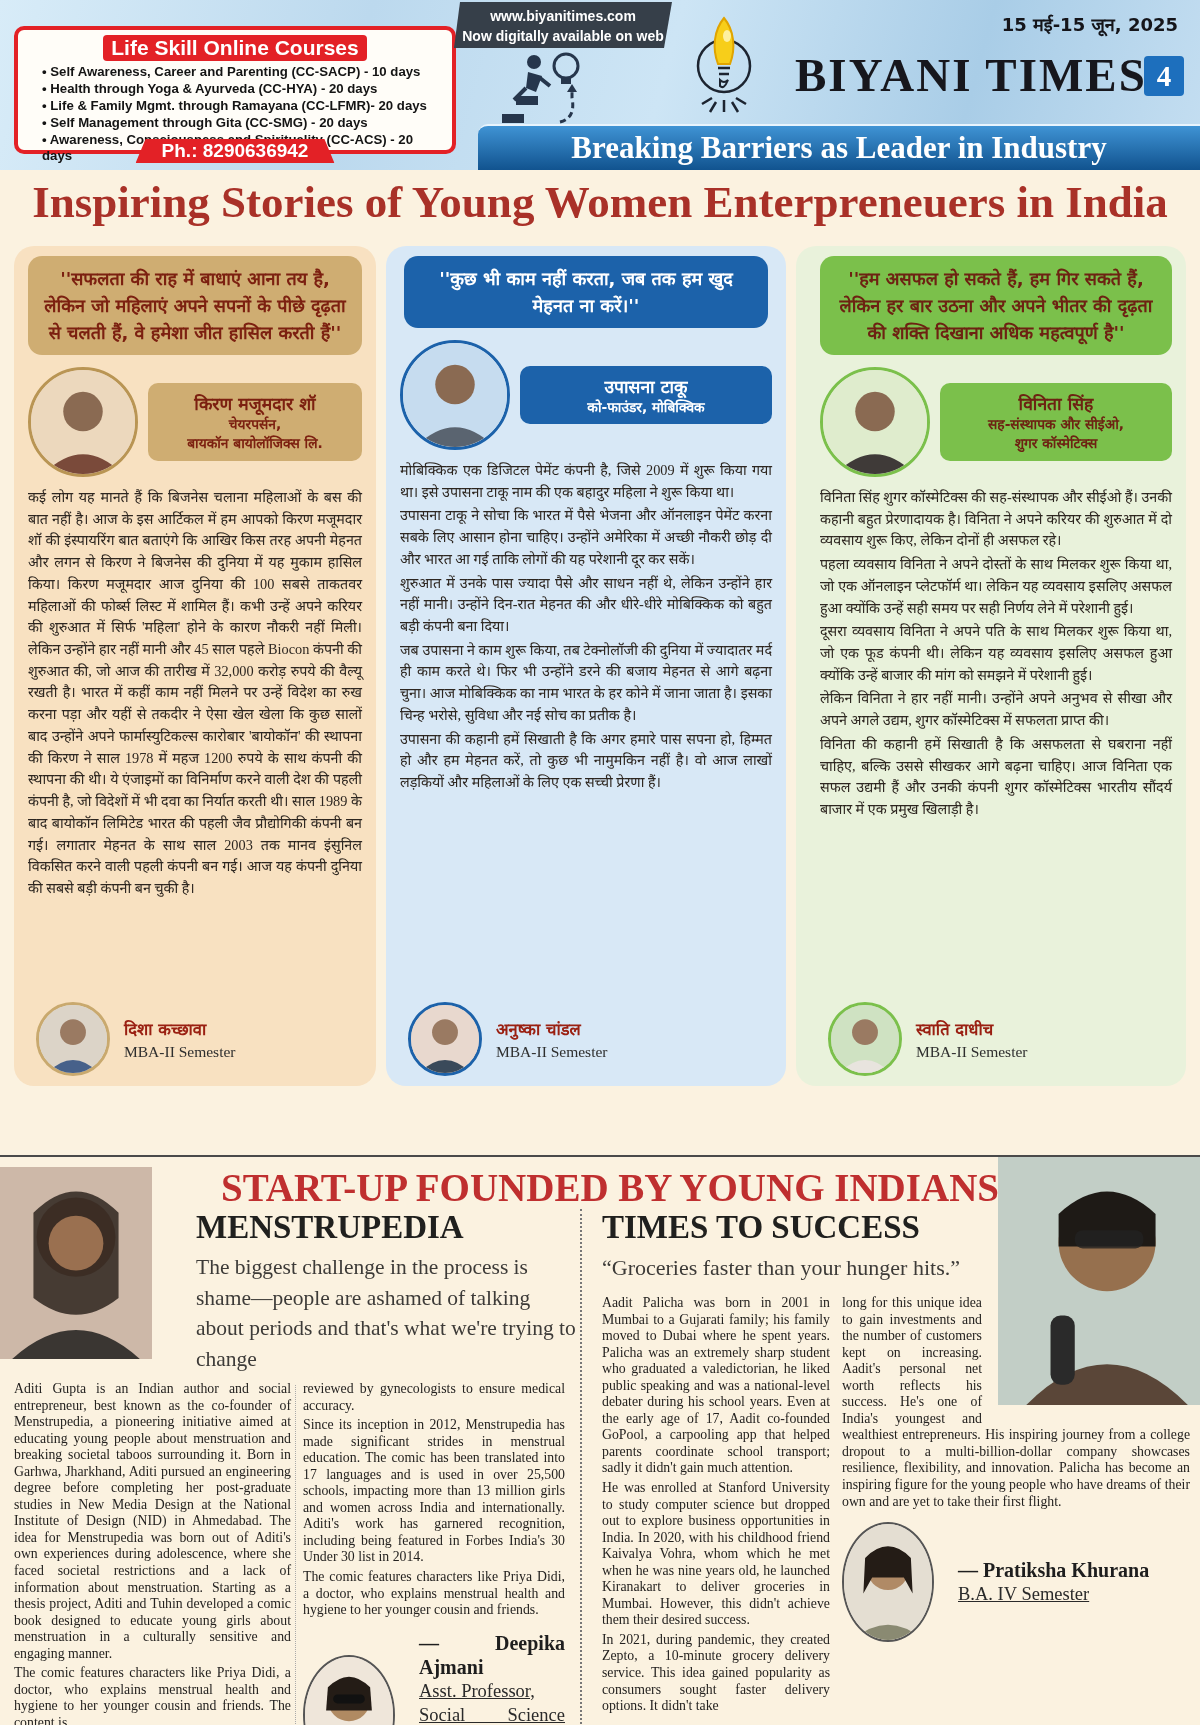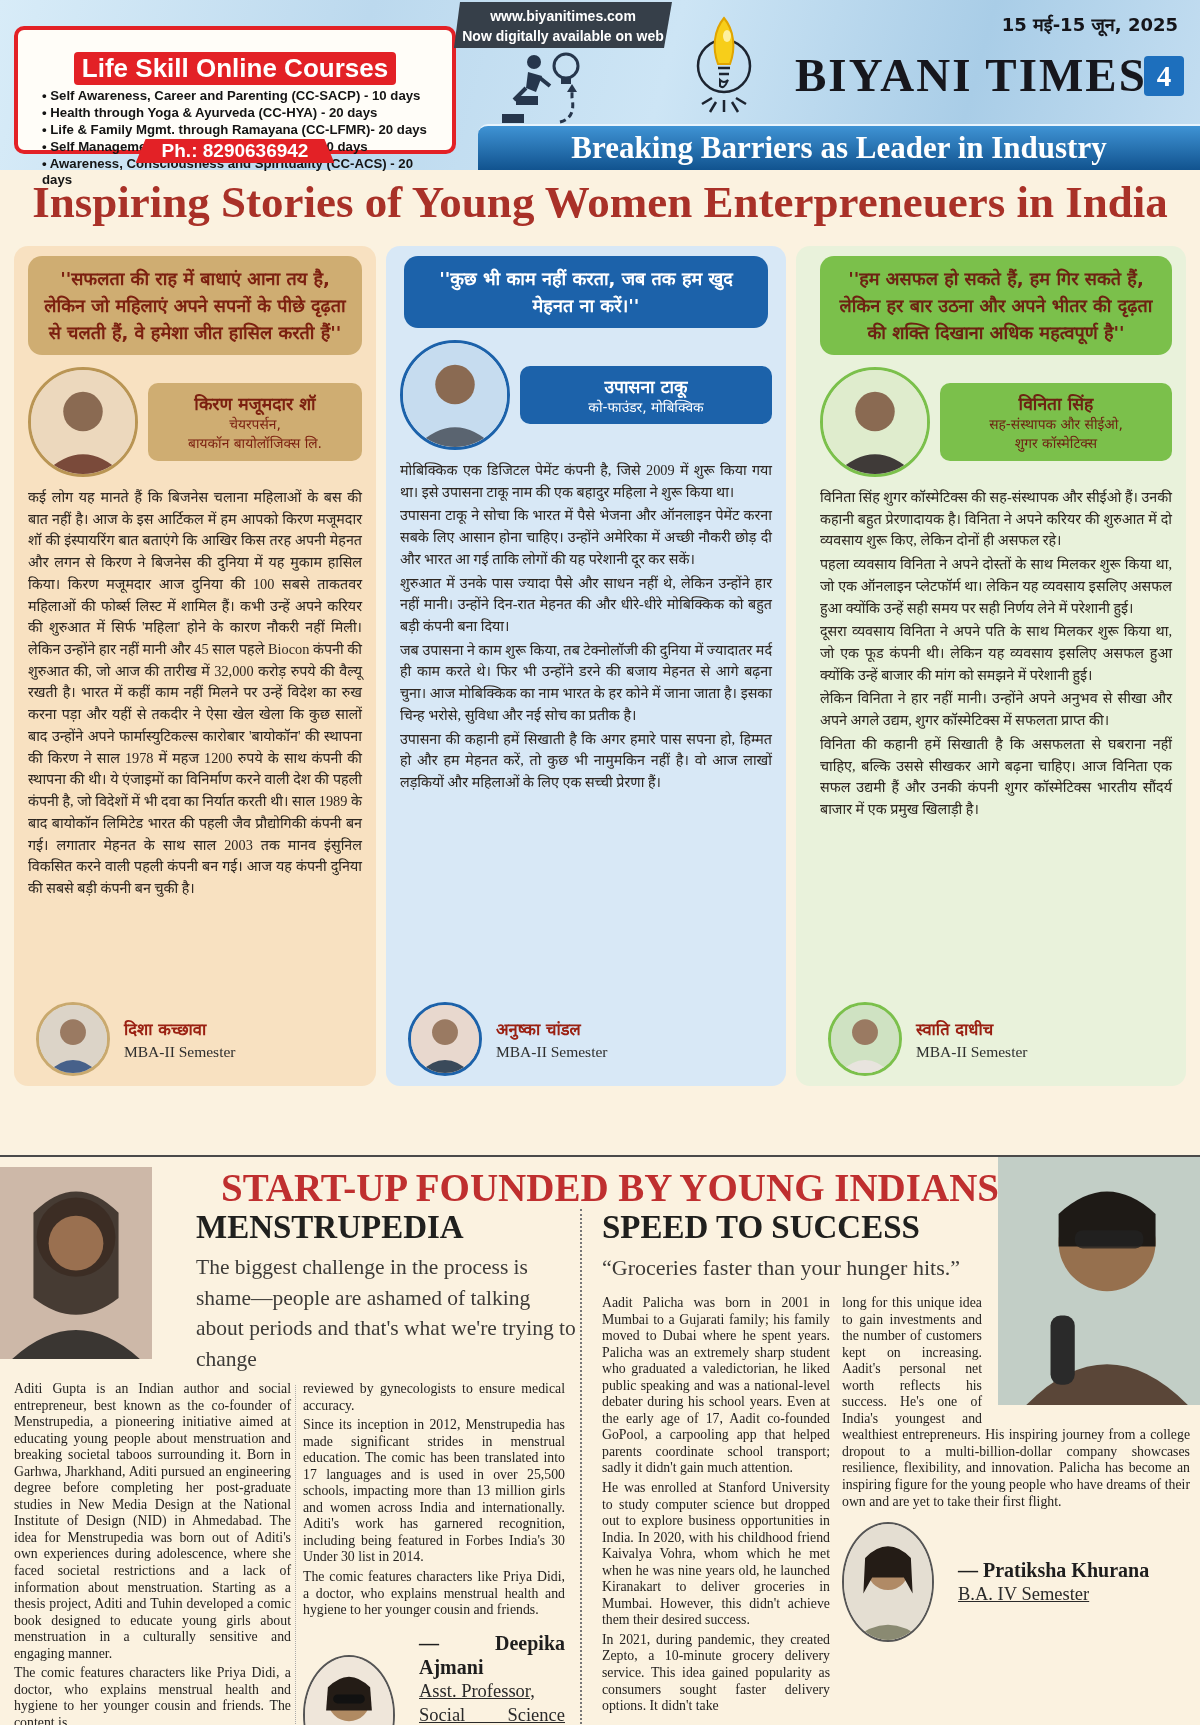--- a/index.html
+++ b/index.html
@@ -14,23 +14,23 @@
   
   .header {
     position:absolute; left:0; top:0; width:1200px; height:170px;
     background: linear-gradient(105deg,#d8ecf8 0%, #bcd9ee 30%, #cde5f5 55%, #a9cde7 80%, #c4def1 100%);
   }
   .courses-box {
     position:absolute; left:14px; top:26px; width:442px; height:128px;
     background:#fffdf8; border:4px solid var(--brand_red); border-radius:10px;
   }
   .courses-title {
-    width:fit-content; margin:22px auto 3px auto; padding:1px 8px;
+    width:fit-content; margin:5px auto 3px auto; padding:1px 8px;
     background:var(--brand_red); color:#fff; border-radius:4px;
-    font-family:"Liberation Sans", sans-serif; font-weight:bold; font-size:26px;
+    font-family:"Liberation Sans", sans-serif; font-weight:bold; font-size:21px;
   }
   .courses-list { list-style:none; padding:0 6px 0 24px; }
   .courses-list li {
     font-family:"Liberation Sans", sans-serif; font-weight:bold;
     font-size:13.2px; line-height:1.28; color:#141414;
   }
   .courses-list li::before { content:"• "; }
   .courses-phone {
     position:absolute; left:50%; bottom:-13px; transform:translateX(-50%);
     background:var(--brand_red); color:#fff; padding:1px 26px;
@@ -71,21 +71,21 @@
 
   
   .main-headline {
     position:absolute; left:0; top:176px; width:1200px; text-align:center;
     color:var(--headline_red); font-family:"Liberation Serif", serif;
     font-weight:bold; font-size:45px;
   }
 
   
   .cards { position:absolute; left:14px; top:246px; width:1172px; height:840px; display:flex; gap:10px; }
-  .card { border-radius:14px; padding:10px 14px 8px 14px; display:flex; flex-direction:column; overflow:hidden; }
+  .card { border-radius:20px; padding:10px 14px 8px 14px; display:flex; flex-direction:column; overflow:hidden; }
   .card1 { flex:0 0 362px; background:var(--card1_bg); }
   .card2 { flex:0 0 400px; background:var(--card2_bg); }
   .card3 { flex:1; background:var(--card3_bg);padding-left:24px; }
   .quote-box {
     border-radius:14px; padding:9px 12px; text-align:center;
     font-family:"DejaVu Sans", sans-serif; font-weight:bold; font-size:18px; line-height:1.5;
   }
   .card1 .quote-box { background:var(--card1_box); color:var(--card1_text); }
   .card2 .quote-box { background:var(--card2_box); color:#fff; margin:0 4px; }
   .card3 .quote-box { background:var(--card3_box); color:var(--card3_text); }
@@ -94,21 +94,21 @@
     flex:none; width:110px; height:110px; border-radius:50%; overflow:hidden; position:relative;
   }
   .card1 .profile-photo { border:3px solid #b99554; background:#e9d3b8; }
   .card2 .profile-photo { border:3px solid var(--card2_box); background:#cfe2f2; }
   .card3 .profile-photo { border:3px solid var(--card3_box); background:#d9e8c8; }
   .name-box { flex:1; border-radius:10px; text-align:center; padding:8px 6px; }
   .card1 .name-box { background:var(--card1_box); color:var(--card1_text); }
   .card2 .name-box { background:var(--card2_box); color:#fff; }
   .card3 .name-box { background:var(--card3_box); color:var(--card3_text); }
   .name-box .p-name { font-family:"DejaVu Sans", sans-serif; font-weight:bold; font-size:17.5px; }
-  .name-box .p-role { font-family:"DejaVu Sans", sans-serif; font-weight:normal; font-size:13.8px; line-height:1.35; }
+  .name-box .p-role { font-family:"DejaVu Sans", sans-serif; font-weight:bold; font-size:13.8px; line-height:1.35; }
   .card-body { margin-top:10px; color:#2d2620; font-size:14.3px; line-height:1.52; text-align:justify; }
   .card-body p + p { margin-top:2px; }
   .author-row { margin-top:auto; display:flex; align-items:center; gap:14px; padding:6px 0 2px 8px; }
   .author-photo { flex:none; width:74px; height:74px; border-radius:50%; overflow:hidden; position:relative; }
   .card1 .author-photo { border:3px solid #c9a96e; background:#e6e0d6; }
   .card2 .author-photo { border:3px solid var(--card2_box); background:#e8d8d0; }
   .card3 .author-photo { border:3px solid var(--card3_box); background:#cfe0c0; }
   .author-name { font-family:"DejaVu Sans", sans-serif; font-weight:bold; font-size:16.5px; color:var(--author_red); }
   .author-class { font-family:"Liberation Serif", serif; font-size:15.5px; color:#2e2e2e; margin-top:3px; }
 
@@ -345,21 +345,21 @@
           <div class="attr-name">— Deepika Ajmani</div>
           <div class="attr-line">Asst. Professor,</div>
           <div class="attr-line">Social Science Dept.</div>
           <div class="attr-line">Biyani Girls College</div>
         </div>
       </div>
     </div>
 
     <div class="divider-main"></div>
 
-    <div class="speed-title">SPEED TO SUCCESS</div>
+    <div class="speed-title">TIMES TO SUCCESS</div>
     <div class="speed-subtitle">“Groceries faster than your hunger hits.”</div>
 
     <div class="colC newscol">
       <p>Aadit Palicha was born in 2001 in Mumbai to a Gujarati family; his family moved to Dubai where he spent years. Palicha was an extremely sharp student who graduated a valedictorian, he liked public speaking and was a national-level debater during his school years. Even at the early age of 17, Aadit co-founded GoPool, a carpooling app that helped parents coordinate school transport; sadly it didn't gain much attention.</p>
       <p>He was enrolled at Stanford University to study computer science but dropped out to explore business opportunities in India. In 2020, with his childhood friend Kaivalya Vohra, whom which he met when he was nine years old, he launched Kiranakart to deliver groceries in Mumbai. However, this didn't achieve them their desired success.</p>
       <p>In 2021, during pandemic, they created Zepto, a 10-minute grocery delivery service. This idea gained popularity as consumers sought faster delivery options. It didn't take</p>
     </div>
 
     <div class="aadit-photo">
       <svg class="sil" viewBox="0 0 100 122" preserveAspectRatio="none">

